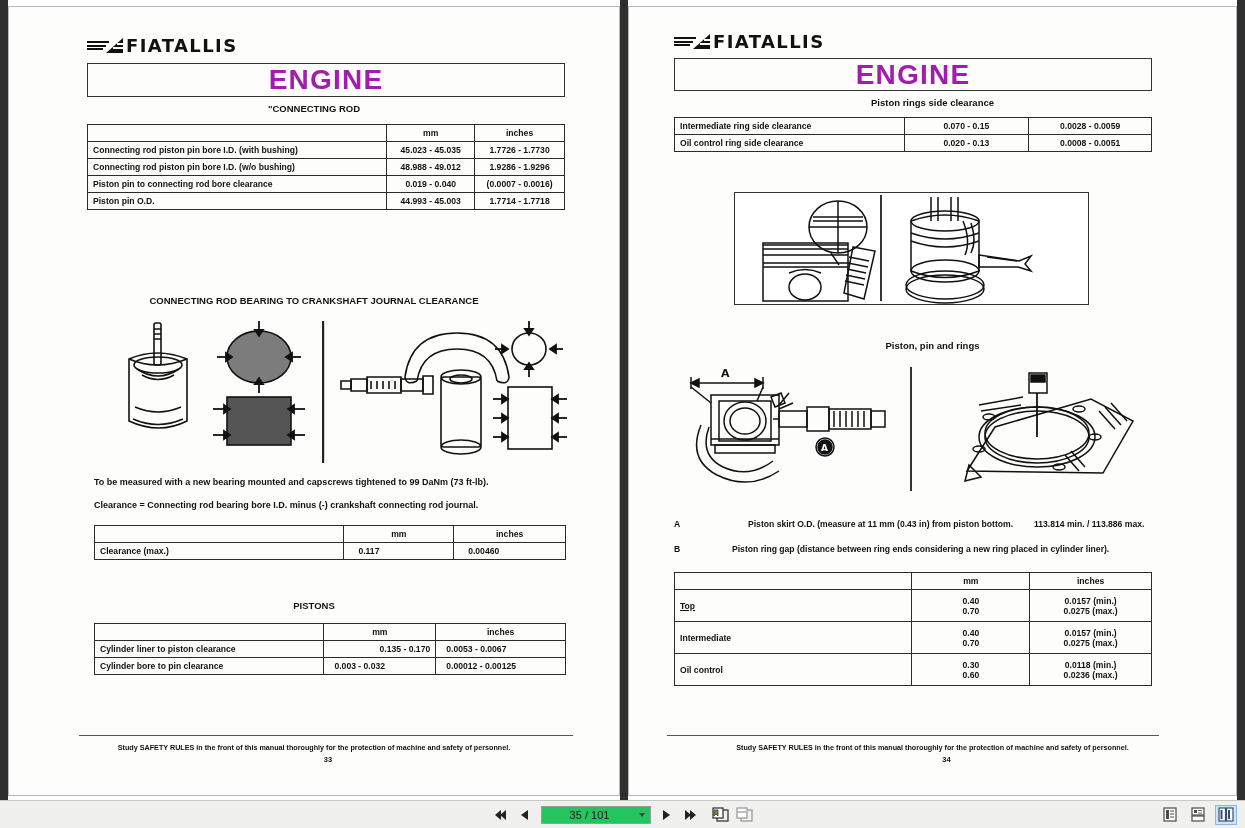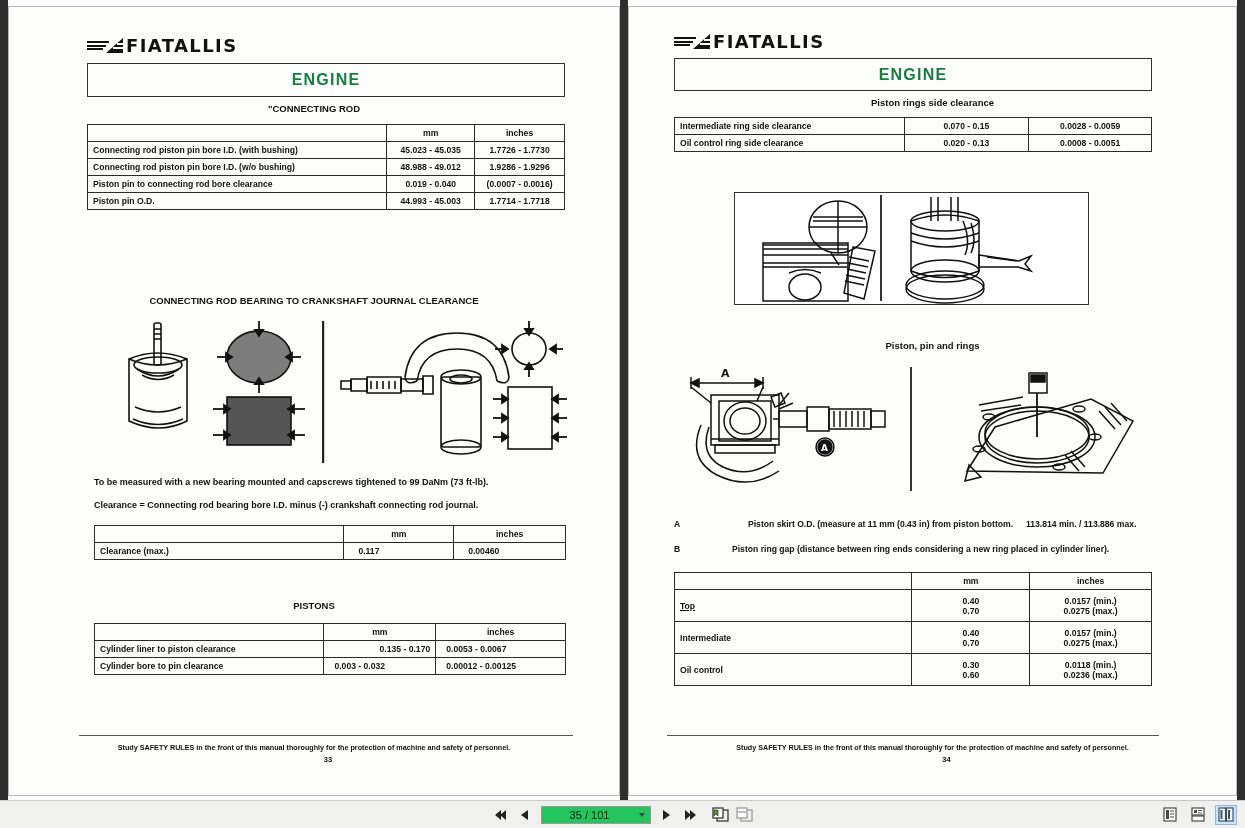--- a/index.html
+++ b/index.html
@@ -56,21 +56,21 @@
     font-family: "DejaVu Sans", sans-serif;
   }
 
   
   .titlebox {
     position: absolute;
     border: 1.5px solid #333;
     display: flex; align-items: center; justify-content: center;
   }
   .titlebox span {
-    font-size: 16px; font-weight: bold; letter-spacing: 1.2px; color: #15803d;
+    font-size: 28px; font-weight: bold; letter-spacing: 1.2px; color: #a21caf;
   }
 
   .caption {
     position: absolute; width: 100%;
     text-align: center; font-size: 9.5px; font-weight: bold; color: #111;
   }
 
   
   table.spec {
     position: absolute;
@@ -487,21 +487,21 @@
           <path d="M420,46 l16,18 M426,42 l16,18 M432,38 l16,18"></path>
           <path d="M386,90 l14,16 M392,86 l14,16"></path>
           <path d="M290,100 l-4,16 l16,-4 z"></path>
         </g>
       </svg>
     </div>
 
     <div class="ab-row" style="left:45px; top:512px; width:478px;">
       <span class="tag">A</span>
       <span class="txt" style="left:74px;">Piston skirt O.D. (measure at 11 mm (0.43 in) from piston bottom.</span>
-      <span class="val" style="left:352px;">113.814 min. / 113.886 max.</span>
+      <span class="val" style="left:360px;">113.814 min. / 113.886 max.</span>
     </div>
     <div class="ab-row" style="left:45px; top:537px; width:478px;">
       <span class="tag">B</span>
       <span class="txt" style="left:58px;">Piston ring gap (distance between ring ends considering a new ring placed in cylinder liner).</span>
     </div>
 
     <table class="spec" style="left:45px; top:565px; width:478px;">
       <tbody>
             <tr class="head">
         <td class="label" style="width:238px;"></td>

